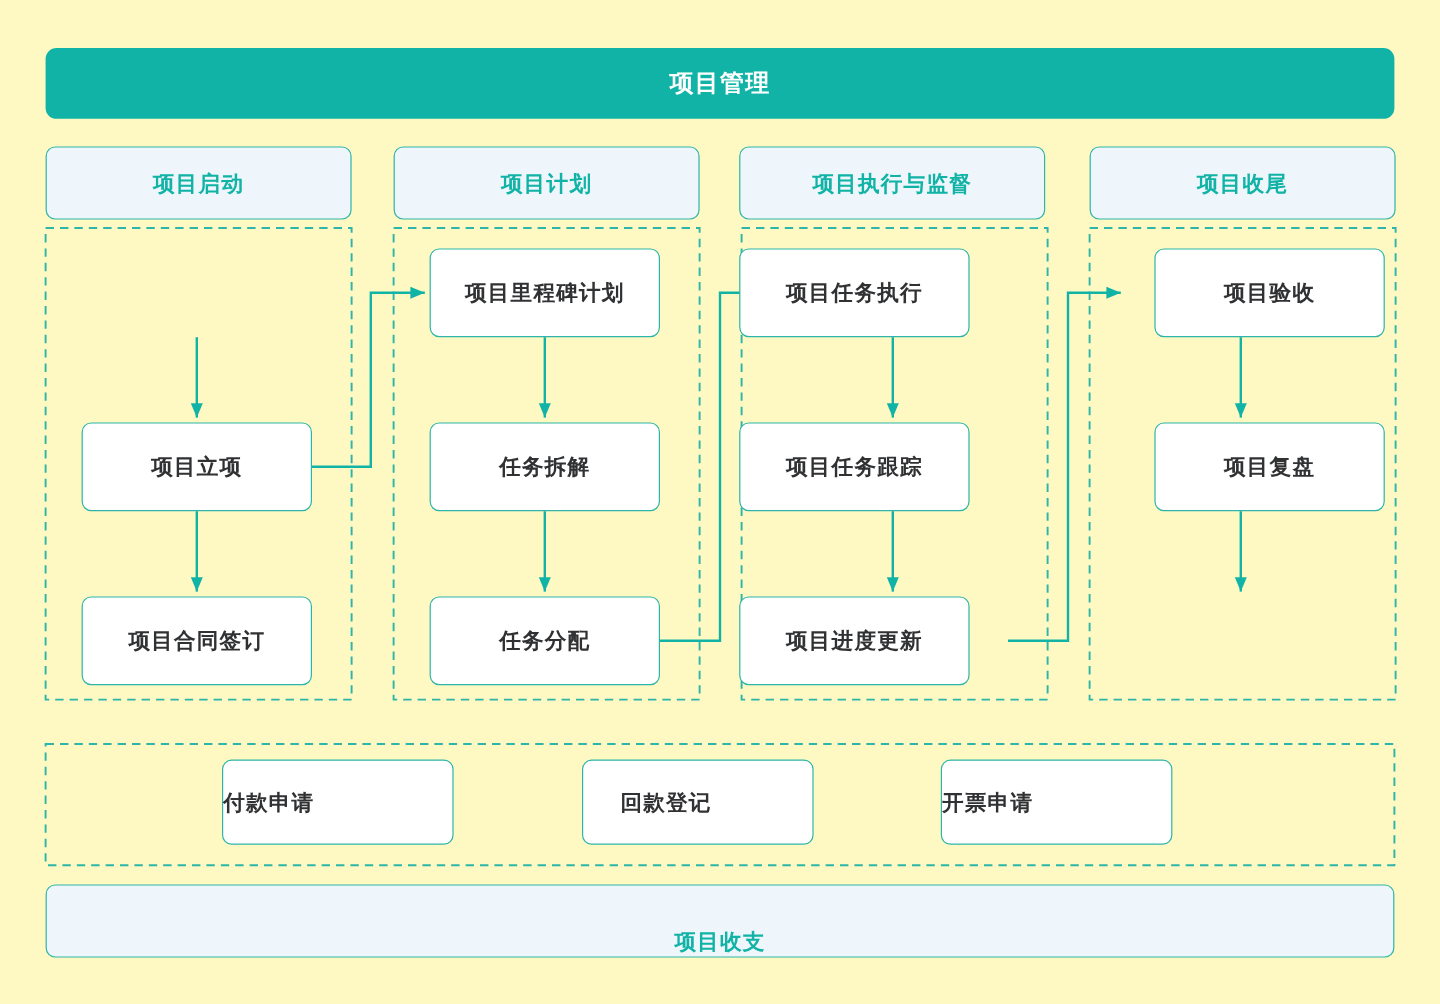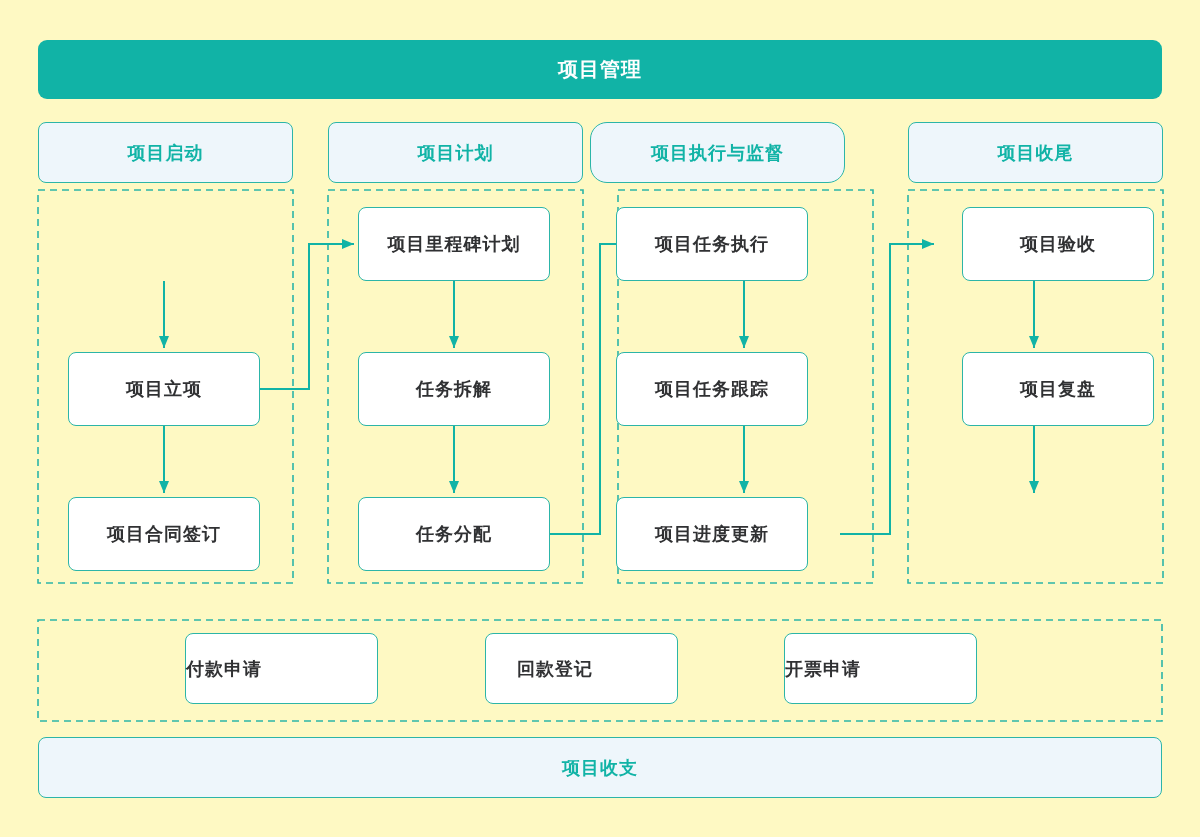--- a/index.html
+++ b/index.html
@@ -34,29 +34,29 @@
   }
   .finance-box{
     position:absolute;top:633px;width:193px;height:71px;box-sizing:border-box;
     background:#fff;border:1.4px solid var(--accent-border);border-radius:8px;
     display:flex;align-items:center;justify-content:flex-start;
     color:var(--node-text);font-size:18px;font-weight:700;letter-spacing:1px;
   }
   .footer-bar{
     position:absolute;left:38px;top:737px;width:1124px;height:61px;box-sizing:border-box;
     background:var(--light-fill);border:1.4px solid var(--accent-border);border-radius:8px;
-    display:flex;align-items:center;justify-content:center;
+    display:flex;align-items:flex-end;justify-content:center;
     color:var(--accent);font-size:18px;font-weight:700;letter-spacing:1px;
   }
   svg.overlay{position:absolute;left:0;top:0;width:1200px;height:837px;pointer-events:none;}
   .dash-rect{fill:none;stroke:var(--accent-border);stroke-width:1.6;stroke-dasharray:7 5;}
   .connector{fill:none;stroke:var(--accent);stroke-width:2;}
   .arrowhead{fill:var(--accent);}
   
-  .cx0{left:38px;}  .cx1{left:328px;} .cx2{left:590px;border-radius:17px;} .cx3{left:908px;}
+  .cx0{left:38px;}  .cx1{left:328px;} .cx2{left:616px;} .cx3{left:908px;}
   .nx0{left:68px;}  .nx1{left:358px;} .nx2{left:616px;} .nx3{left:962px;text-align:right;}
   .ny0{top:207px;}  .ny1{top:352px;}  .ny2{top:497px;}
   .fx0{left:185px;} .fx1{left:485px;padding-left:31px;} .fx2{left:784px;}
 </style>
 </head>
 <body>
 
 <div class="page">
 
   <div class="banner">

